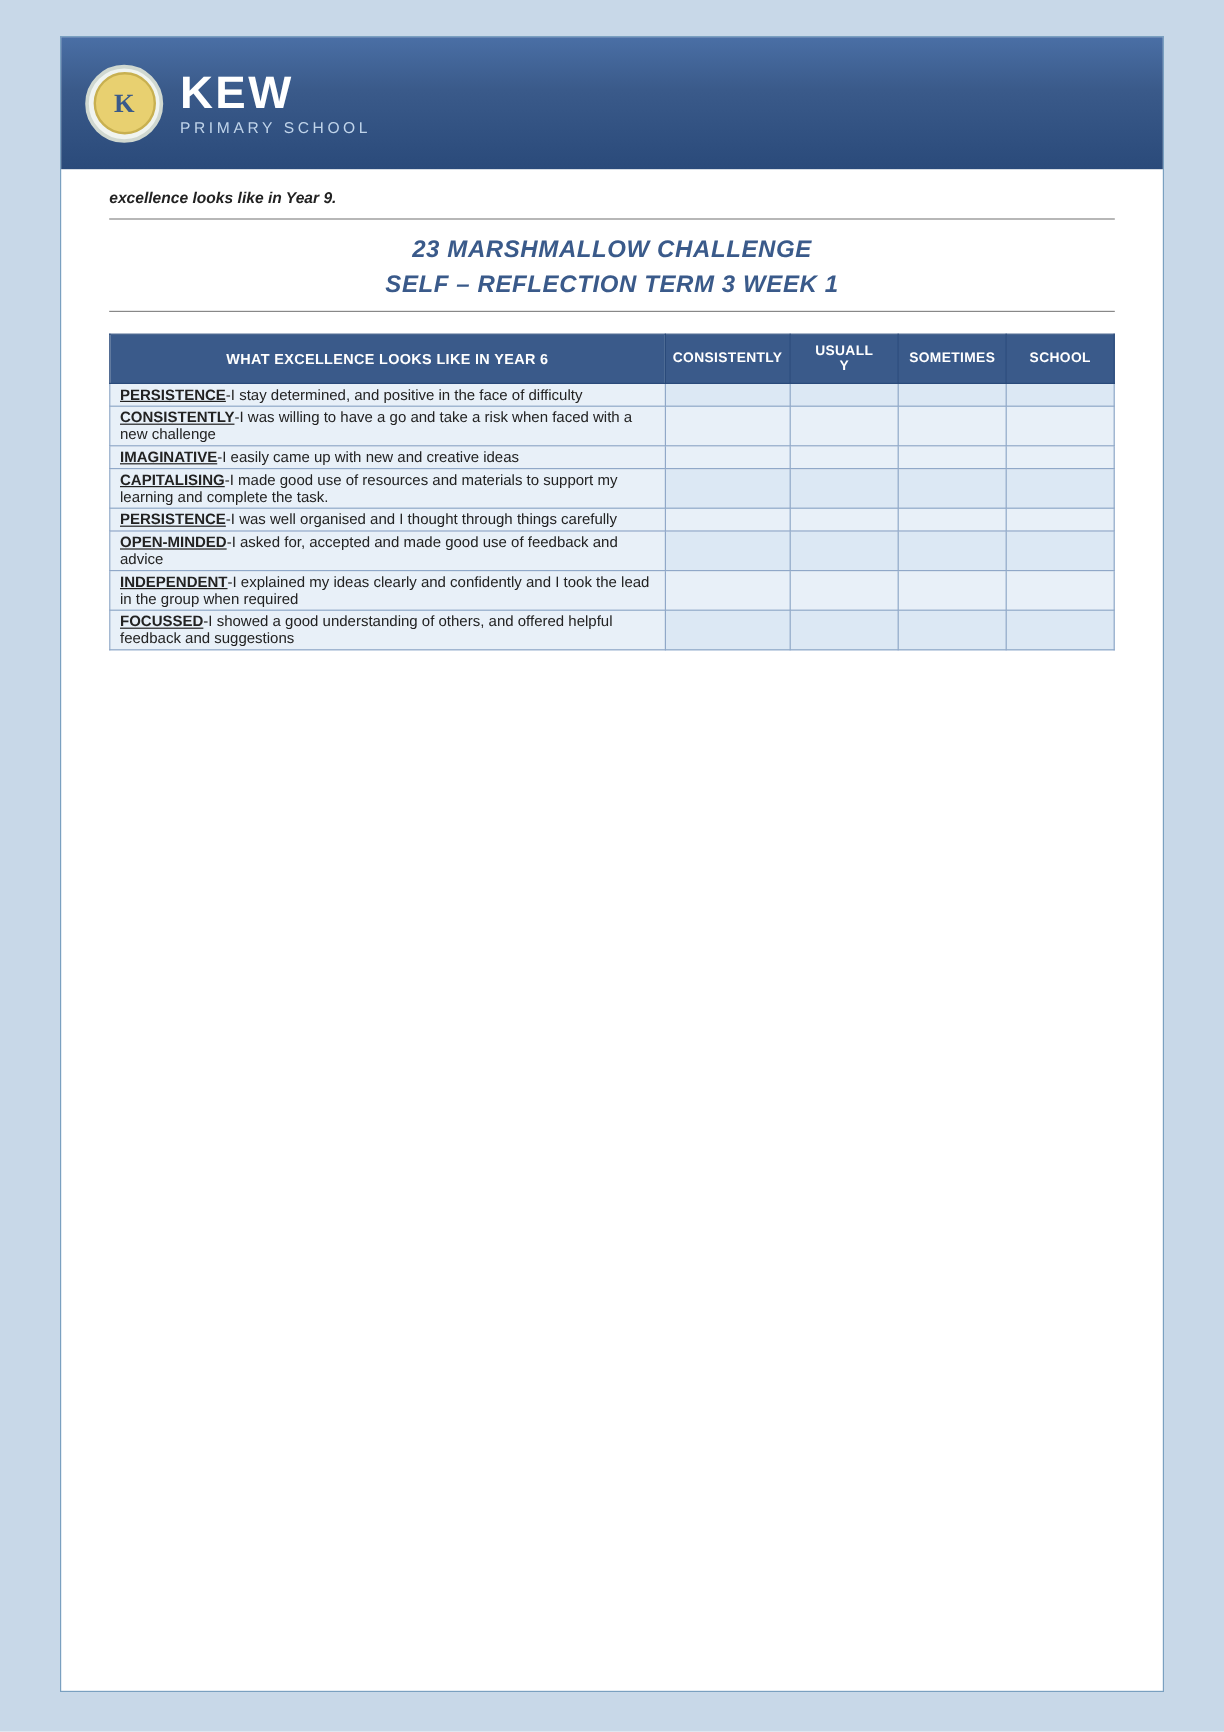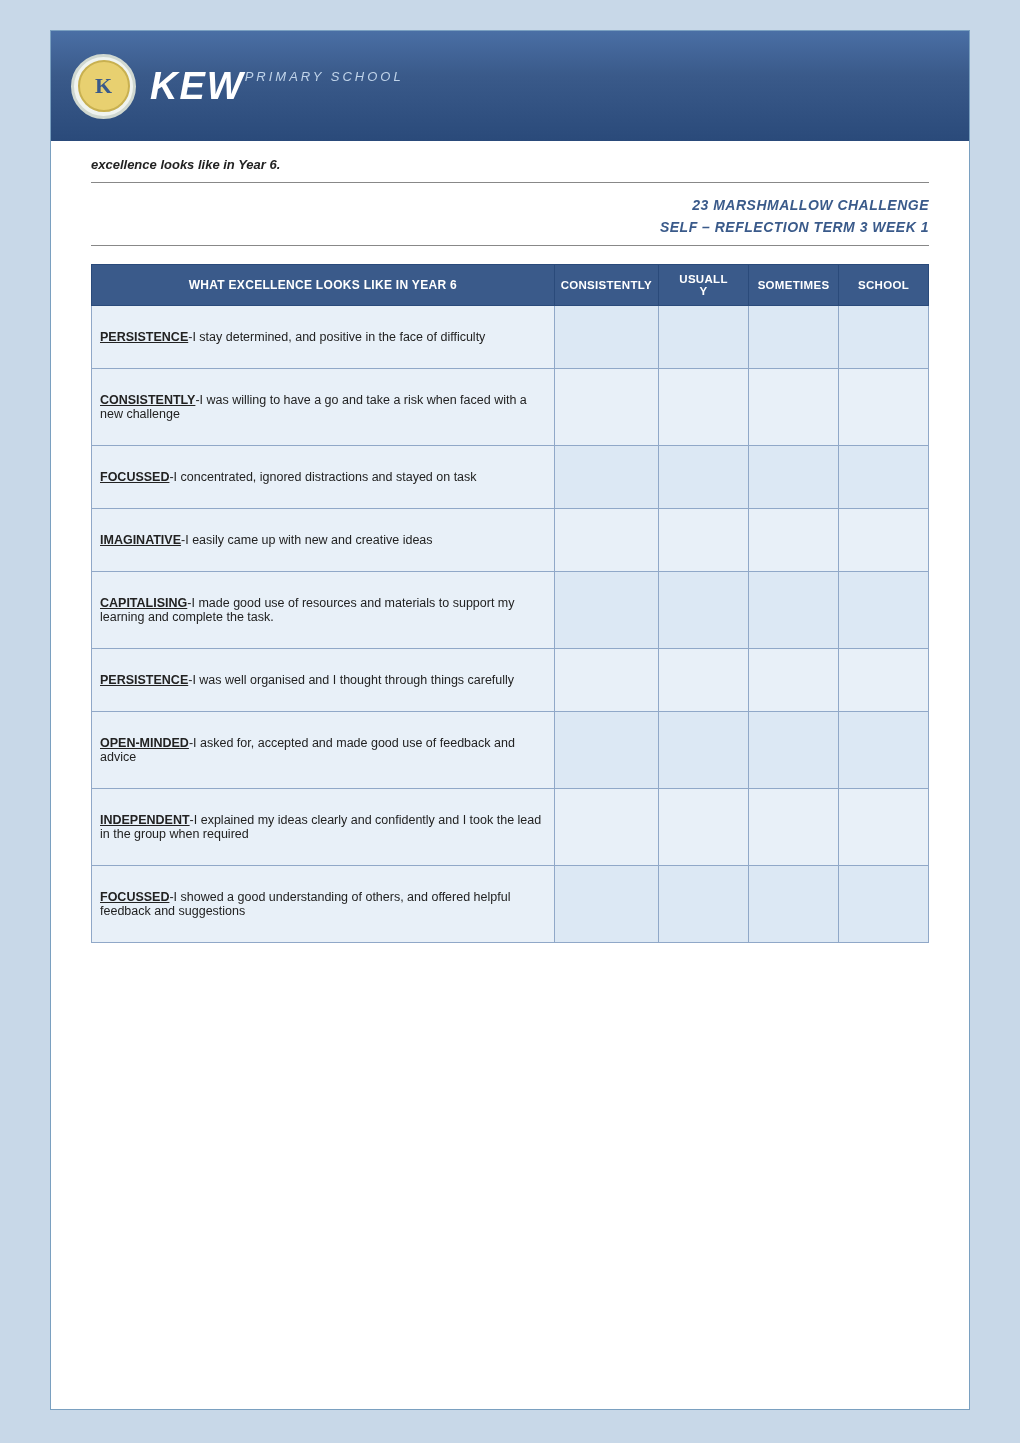--- a/index.html
+++ b/index.html
@@ -51,22 +51,21 @@
       align-items: center;
       justify-content: center;
       font-size: 22px;
       font-weight: bold;
       color: #3a5a8a;
       font-family: Georgia, serif;
       border: 2px solid #c8b050;
     }
     .school-name-block {
       display: flex;
-      flex-direction: row;
-      font-style: italic;
+      flex-direction: column;
     }
     .school-name-big {
       font-size: 38px;
       font-weight: bold;
       color: #fff;
       letter-spacing: 2px;
       font-family: Arial, sans-serif;
       line-height: 1;
     }
     .school-name-sub {
@@ -87,22 +86,22 @@
       font-weight: bold;
       color: #222;
       margin-bottom: 10px;
     }
     .divider {
       border: none;
       border-top: 1.5px solid #888;
       margin: 10px 0 14px 0;
     }
     .center-title {
-      text-align: right;
-      font-size: 14px;
+      text-align: center;
+      font-size: 20px;
       font-style: italic;
       color: #3a5a8a;
       font-weight: bold;
       margin-bottom: 6px;
       letter-spacing: 0.5px;
     }
     .divider2 {
       border: none;
       border-top: 1.5px solid #888;
       margin: 10px 0 18px 0;
@@ -123,21 +122,21 @@
       font-weight: bold;
       letter-spacing: 0.3px;
       margin-top: 28px;
     }
     .main-table th.left-header {
       text-align: center;
       font-size: 12px;
     }
     .main-table td {
       border: 1px solid #90a8c8;
-      padding: 24px 8px;
+      padding: 2px 8px;
       vertical-align: top;
       color: #222;
       background: #fff;
     }
     .main-table td.check-cell {
       background: #e8f0f8;
       min-width: 70px;
       width: 90px;
     }
     .main-table td.desc-cell {
@@ -164,21 +163,21 @@
     <div class="logo-circle">
       <div class="logo-inner">K</div>
     </div>
     <div class="school-name-block">
       <span class="school-name-big">KEW</span>
       <span class="school-name-sub">PRIMARY SCHOOL</span>
     </div>
   </div>
 
   <div class="content">
-    <p class="excellence-intro">excellence looks like in Year 6.</p>
+    <p class="excellence-intro">excellence looks like in Year 9.</p>
     <hr class="divider">
     <p class="center-title">23 MARSHMALLOW CHALLENGE</p>
     <p class="center-title">SELF – REFLECTION TERM 3 WEEK 1</p>
     <hr class="divider2">
 
     <table class="main-table">
       <thead>
         <tr>
           <th class="left-header">WHAT EXCELLENCE LOOKS LIKE IN YEAR 6</th>
           <th>CONSISTENTLY</th>
@@ -195,27 +194,20 @@
             <td class="check-cell" style="text-align: center;"></td>
             <td class="check-cell" style="text-align: center;"></td>
           </tr>
           <tr>
             <td class="desc-cell"><span class="trait-bold">CONSISTENTLY</span>-I was willing to have a go and take a risk when faced with a new challenge</td>
             <td class="check-cell" style="text-align: center;"></td>
             <td class="check-cell" style="text-align: center;"></td>
             <td class="check-cell" style="text-align: center;"></td>
             <td class="check-cell" style="text-align: center;"></td>
           </tr>
-          <tr class="row-alt">
-            <td class="desc-cell"><span class="trait-bold">FOCUSSED</span>-I concentrated, ignored distractions and stayed on task</td>
-            <td class="check-cell" style="text-align: center;"></td>
-            <td class="check-cell" style="text-align: center;"></td>
-            <td class="check-cell" style="text-align: center;"></td>
-            <td class="check-cell" style="text-align: center;"></td>
-          </tr>
           <tr>
             <td class="desc-cell"><span class="trait-bold">IMAGINATIVE</span>-I easily came up with new and creative ideas</td>
             <td class="check-cell" style="text-align: center;"></td>
             <td class="check-cell" style="text-align: center;"></td>
             <td class="check-cell" style="text-align: center;"></td>
             <td class="check-cell" style="text-align: center;"></td>
           </tr>
           <tr class="row-alt">
             <td class="desc-cell"><span class="trait-bold">CAPITALISING</span>-I made good use of resources and materials to support my learning and complete the task.</td>
             <td class="check-cell" style="text-align: center;"></td>

